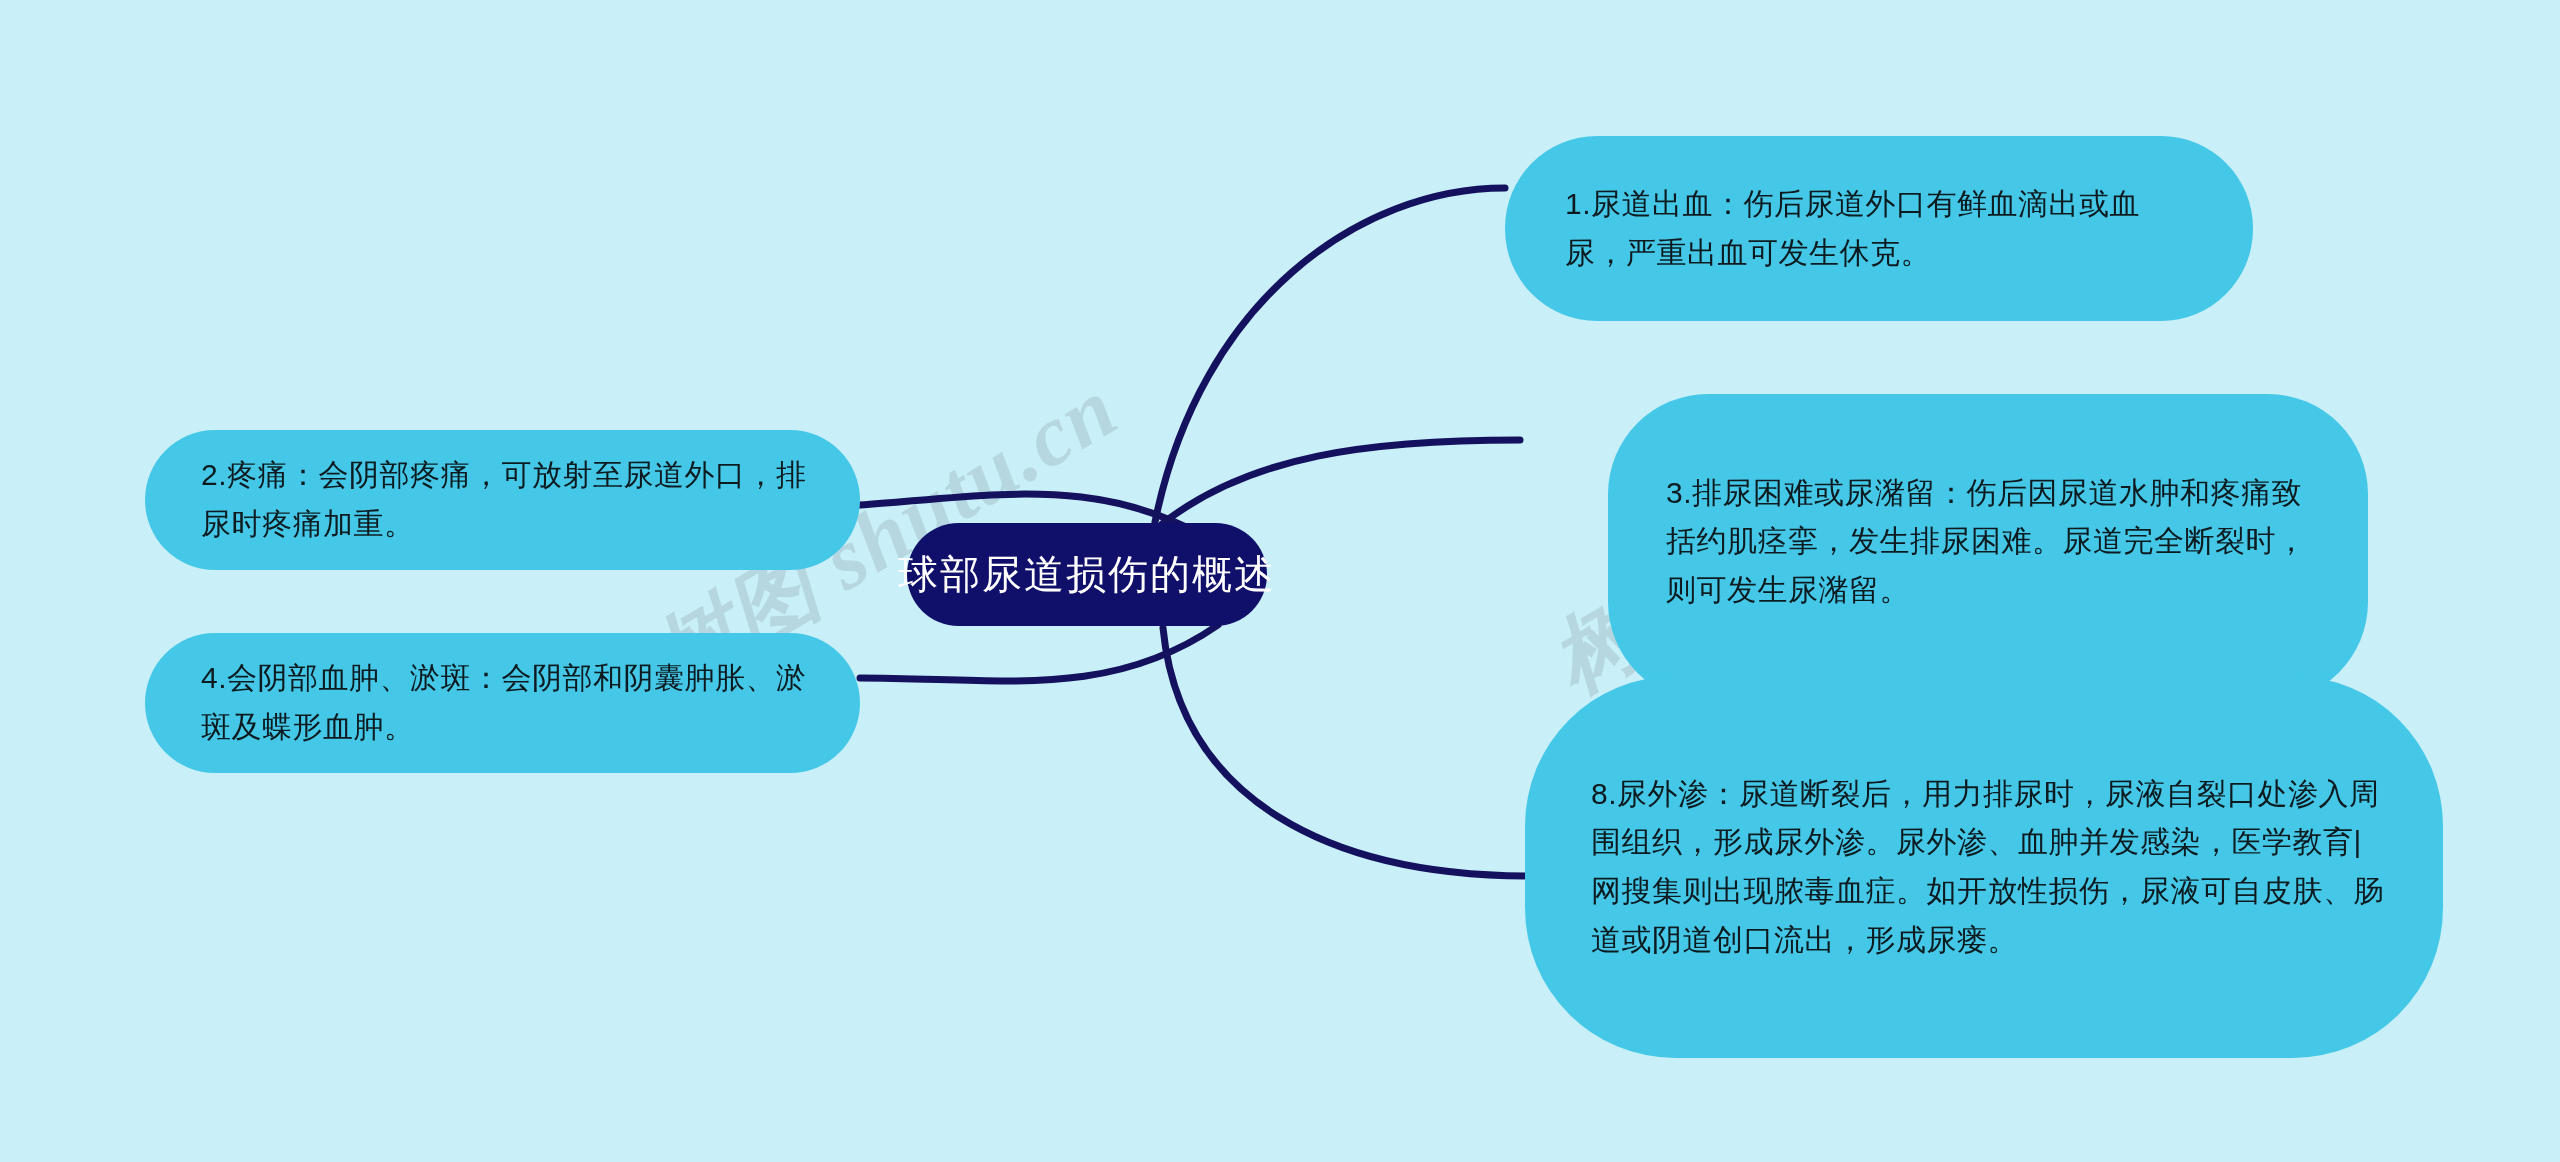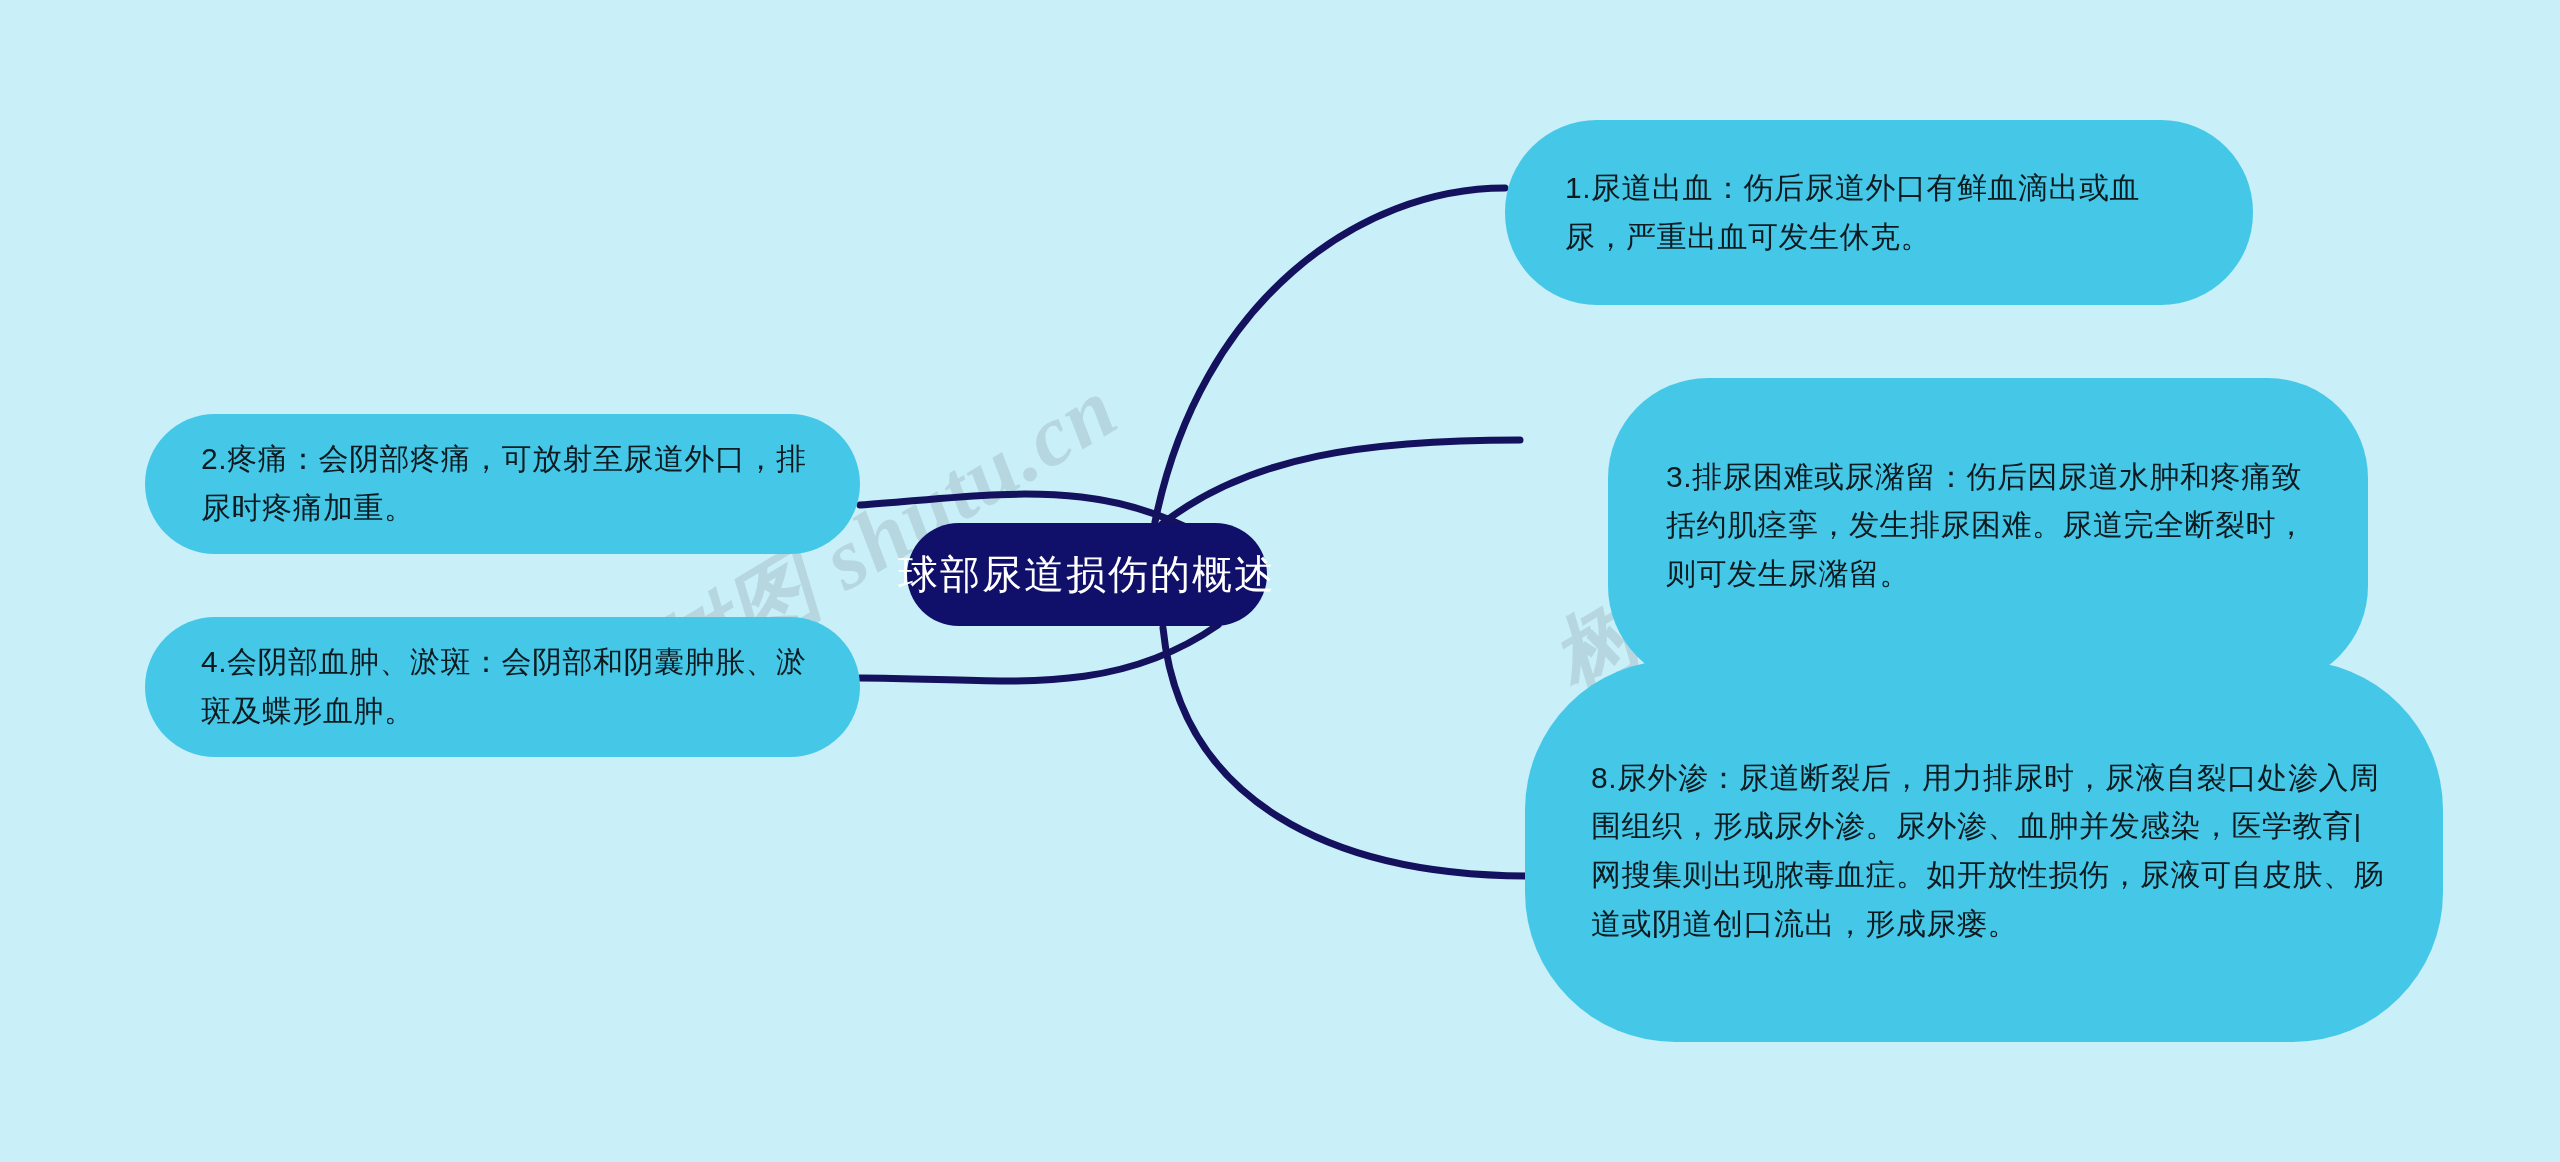--- a/index.html
+++ b/index.html
@@ -69,20 +69,21 @@
 
   
   .branch-node {
     position: absolute;
     background: #45c8e8;
     color: #0d1b20;
     box-sizing: border-box;
     display: flex;
     align-items: center;
     z-index: 3;
+    margin-top: 16px;
   }
   .branch-node .node-text {
     display: block;
     width: 100%;
     font-size: 30px;
     line-height: 1.62;
     letter-spacing: 0.5px;
     font-weight: 400;
     word-break: break-all;
     white-space: normal;

